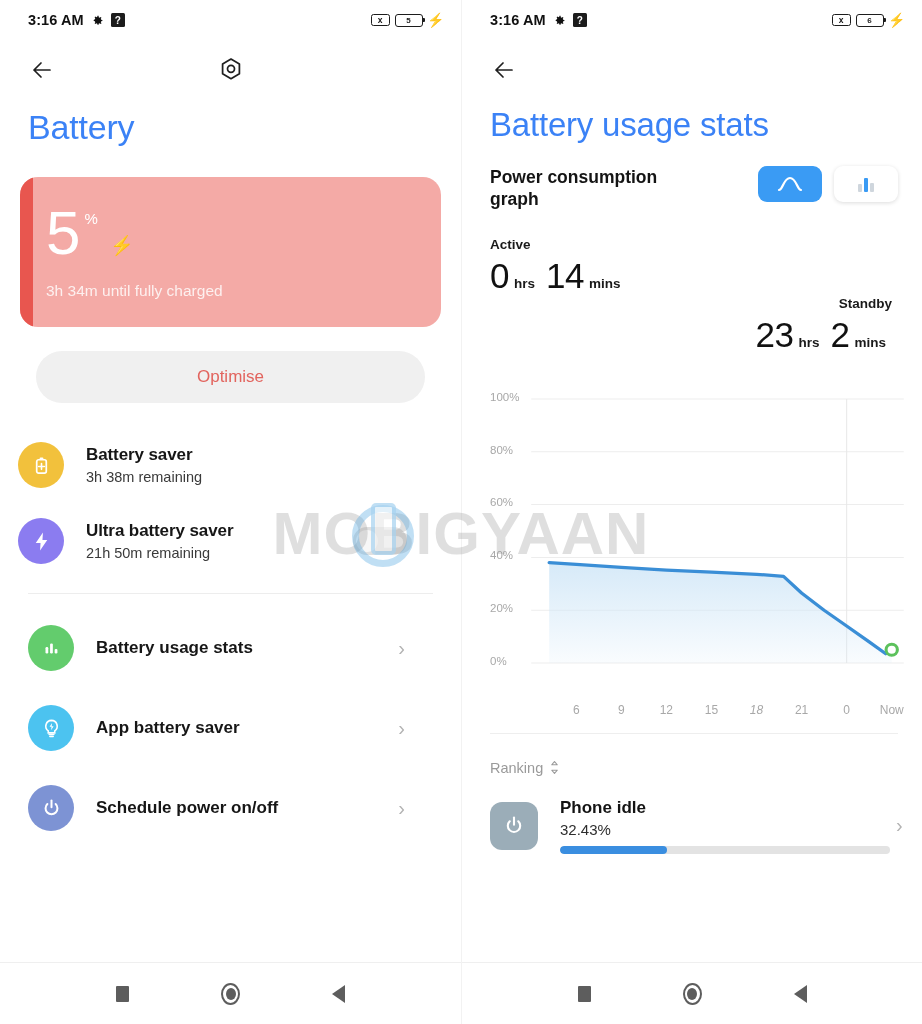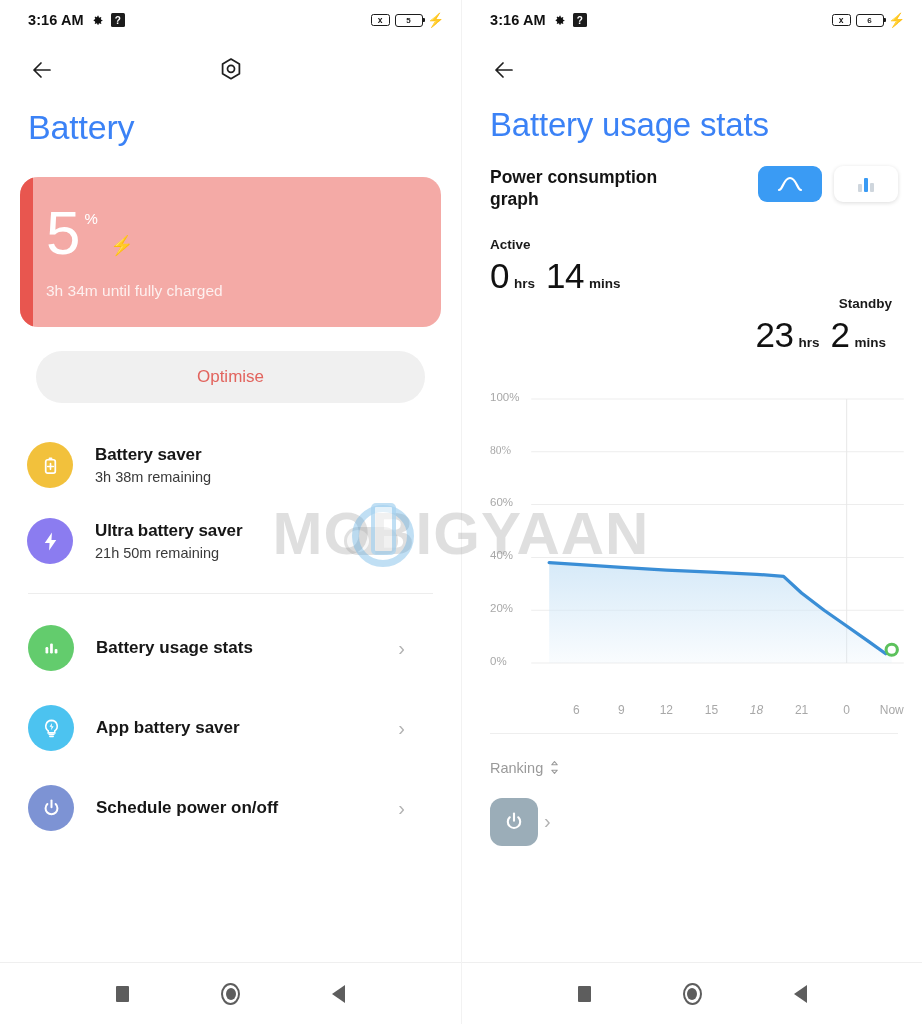--- a/index.html
+++ b/index.html
@@ -76,21 +76,21 @@
   .batt-sub { font-size: 15.5px; color: #fdf0ef; margin-top: 20px; font-weight: 400; }
 
   
   .optimise {
     margin: 24px 36px 0; height: 52px; border-radius: 26px;
     background: #f0f0f0; border: none; width: calc(100% - 72px);
     color: #e2645e; font-size: 17px; font-family: inherit; cursor: pointer;
   }
 
   
-  .saver-list { margin-top: 24px; padding: 0 27px; }
+  .saver-list { margin-top: 24px; padding: 0 18px; }
   .saver-row { display: flex; align-items: center; height: 76px; position: relative; }
   .circ-icon {
     width: 46px; height: 46px; border-radius: 50%;
     display: flex; align-items: center; justify-content: center; flex: 0 0 46px;
   }
   .ic-yellow { background: #f2c13c; }
   .ic-purple { background: #8b7cf0; }
   .ic-green  { background: #63cc6d; }
   .ic-cyan   { background: #4cc3f0; }
   .ic-blue   { background: #7d93d4; }
@@ -399,21 +399,21 @@
     <stop offset="0%" stop-color="#cfe6f7" stop-opacity="0.85"></stop>
     <stop offset="100%" stop-color="#cfe6f7" stop-opacity="0.12"></stop>
             </linearGradient>
           </defs>
           <path d="M57.5 175.7 L83.8 177.3 L127.6 180.4 L171.4 183.1 L215.2 185.2 L259.0 187.3 L285.2 189.4 L302.7 206.0 L324.6 223.2 L346.5 239.0 L368.4 254.9 L384.5 266.8 L390.3 262.8 L390.3 276 L57.5 276 Z" fill="url(#g1)"></path>
           <path d="M57.5 175.7 L83.8 177.3 L127.6 180.4 L171.4 183.1 L215.2 185.2 L259.0 187.3 L285.2 189.4 L302.7 206.0 L324.6 223.2 L346.5 239.0 L368.4 254.9 L384.5 266.8 L390.3 262.8 " fill="none" stroke="#3a8ed6" stroke-width="3.2" stroke-linejoin="round" stroke-linecap="round"></path>
           <circle cx="390.3" cy="262.8" r="5.5" fill="#fff" stroke="#5cc15c" stroke-width="3"></circle>
         </svg>
       <div id="ylabels">
           <div class="ylab" style="top: 4px;">100%</div>
-          <div class="ylab" style="top: 56.8px; font-family: Liberation Serif, serif;">80%</div>
+          <div class="ylab" style="top: 56.8px;">80%</div>
           <div class="ylab" style="top: 109.6px;">60%</div>
           <div class="ylab" style="top: 162.4px;">40%</div>
           <div class="ylab" style="top: 215.2px;">20%</div>
           <div class="ylab" style="top: 268px;">0%</div>
         </div>
       <div class="xlab-row" id="xlabels">
           <div class="xlab" style="left: 20.4367%;">6</div>
           <div class="xlab" style="left: 31.1172%;">9</div>
           <div class="xlab" style="left: 41.7978%;">12</div>
           <div class="xlab" style="left: 52.4784%;">15</div>
@@ -433,20 +433,27 @@
       </svg>
     </div>
 
     <div class="app-row">
       <div class="app-icon">
         <svg viewBox="0 0 24 24" width="24" height="24">
           <path d="M7.7 7.3a6.2 6.2 0 108.6 0" fill="none" stroke="#fff" stroke-width="2.1" stroke-linecap="round"></path>
           <path d="M12 3.6v7.1" stroke="#fff" stroke-width="2.1" stroke-linecap="round"></path>
         </svg>
       </div>
+      <div class="app-body">
+        <div class="app-name">Phone idle</div>
+        <div class="app-pct">32.43%</div>
+        <div class="app-bar">
+          <div class="app-bar-fill" id="appbarfill" style="width: 32.43%;"></div>
+        </div>
+      </div>
       <span class="app-chev">›</span>
     </div>
 
     <div class="navbar">
       <div class="nav-square"></div>
       <div class="nav-circle">
           <i></i>
         </div>
       <div class="nav-tri"></div>
     </div>

